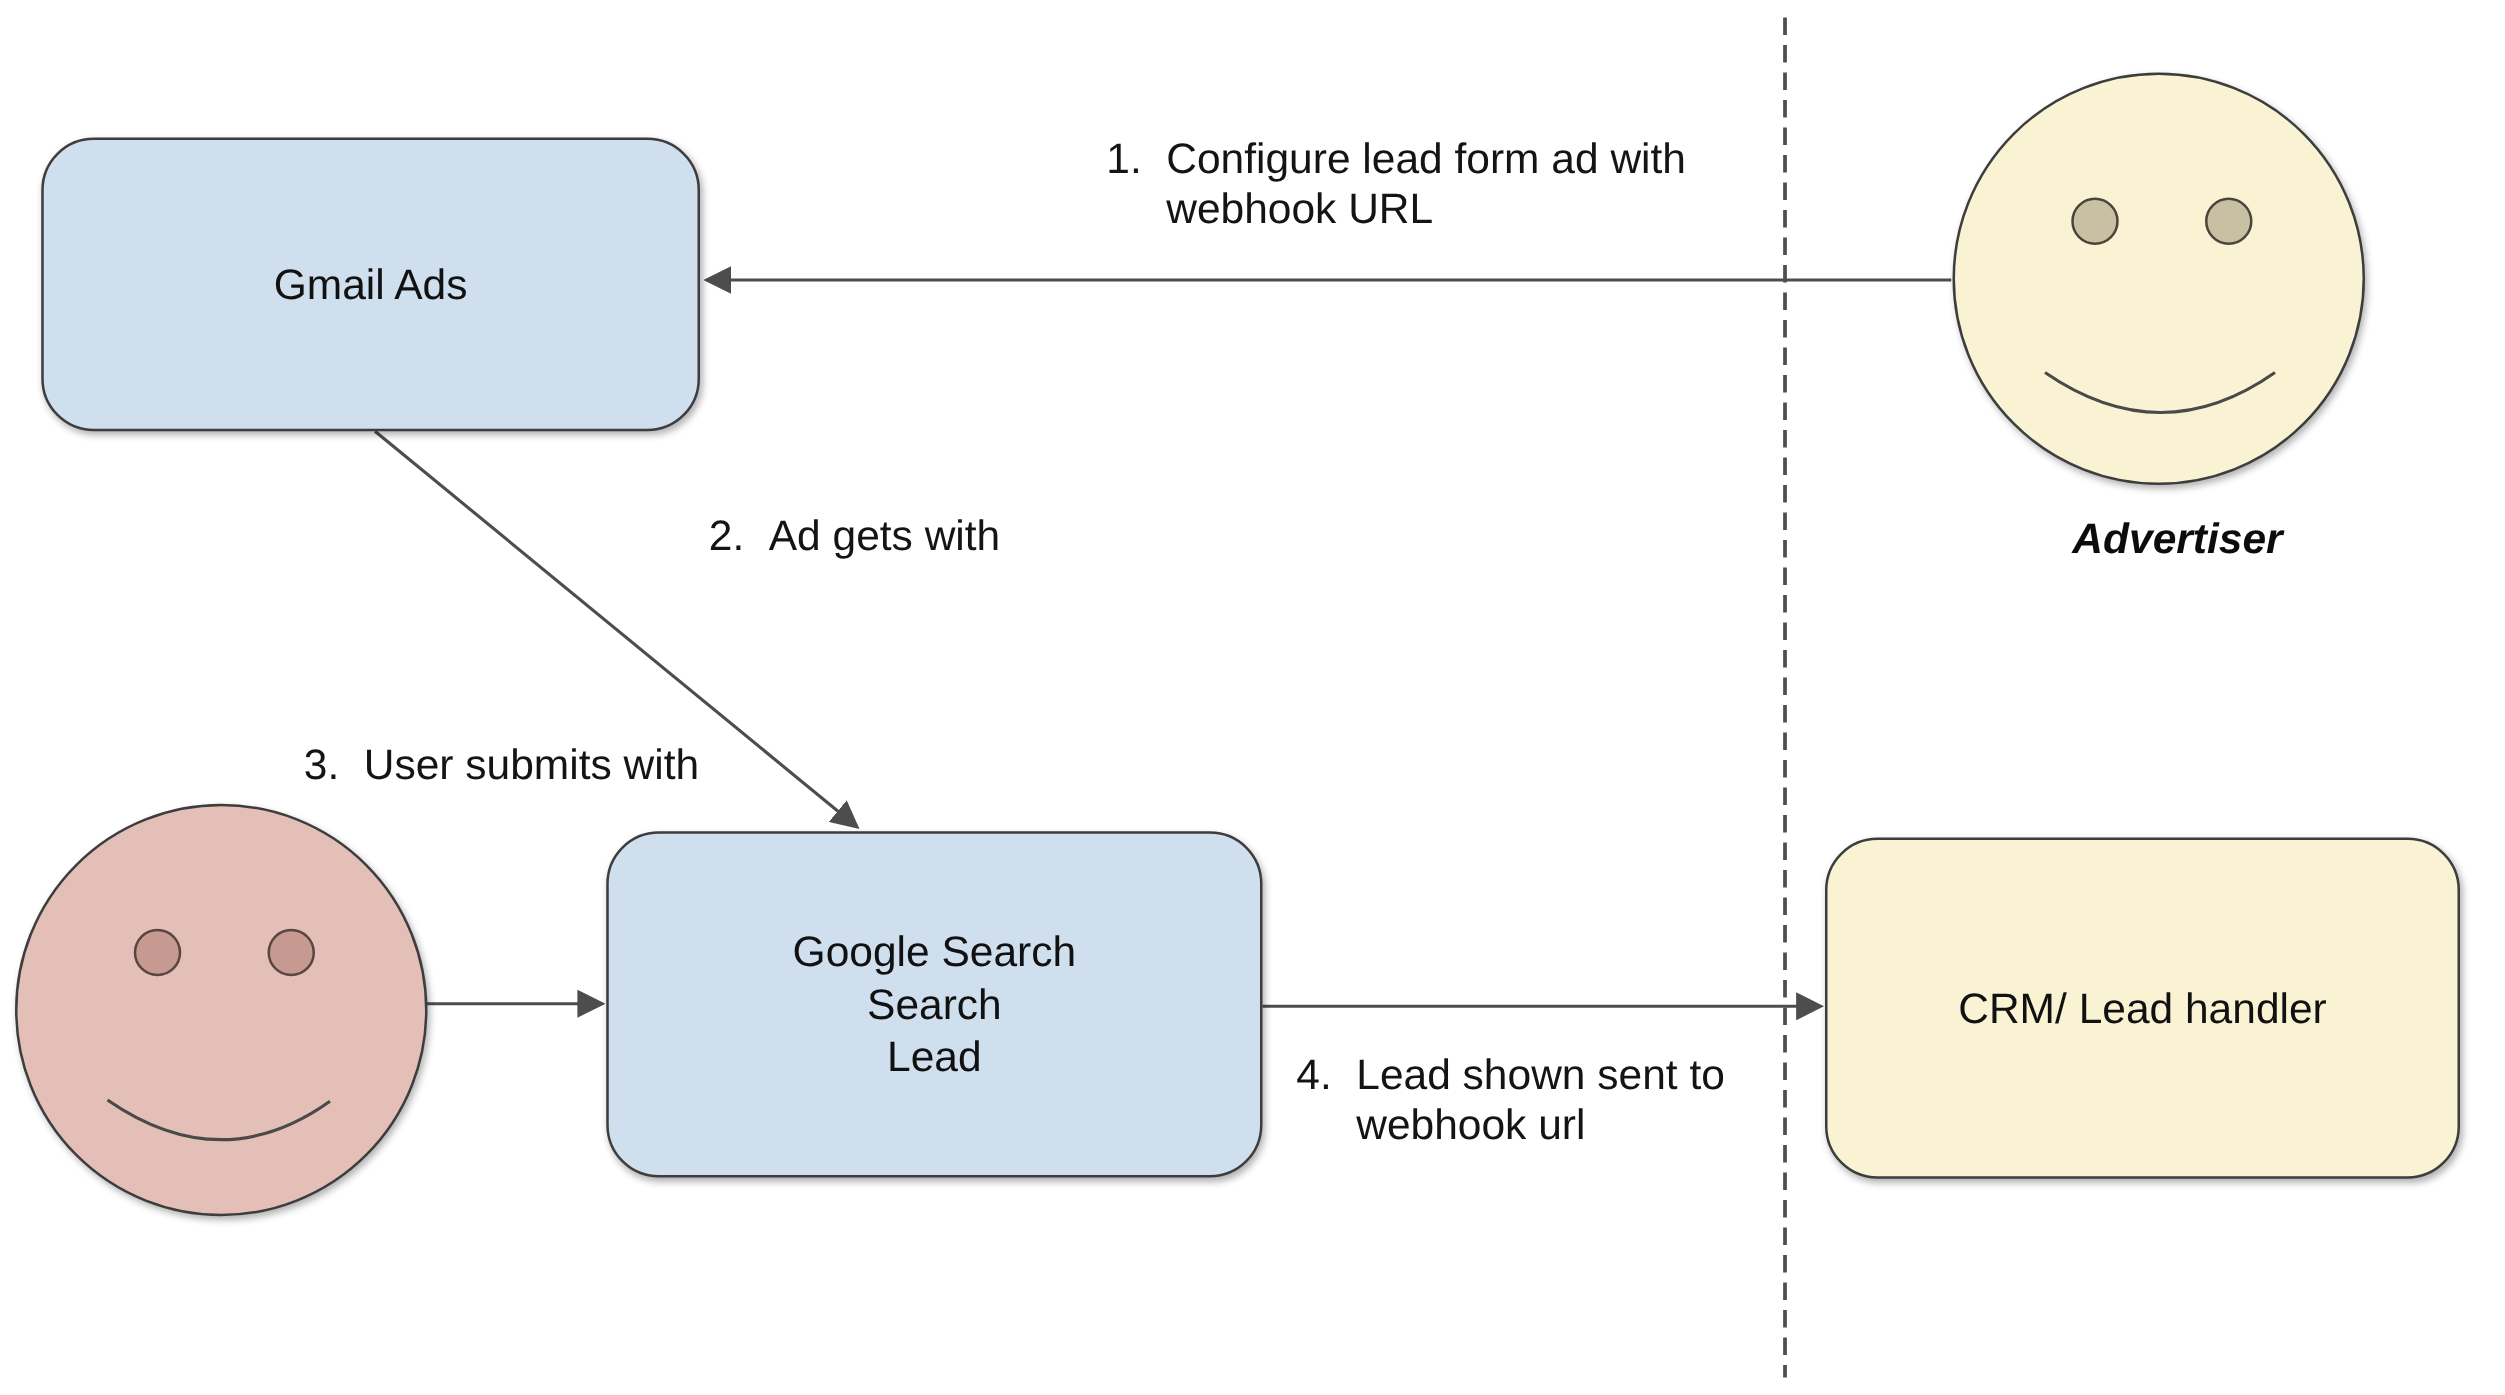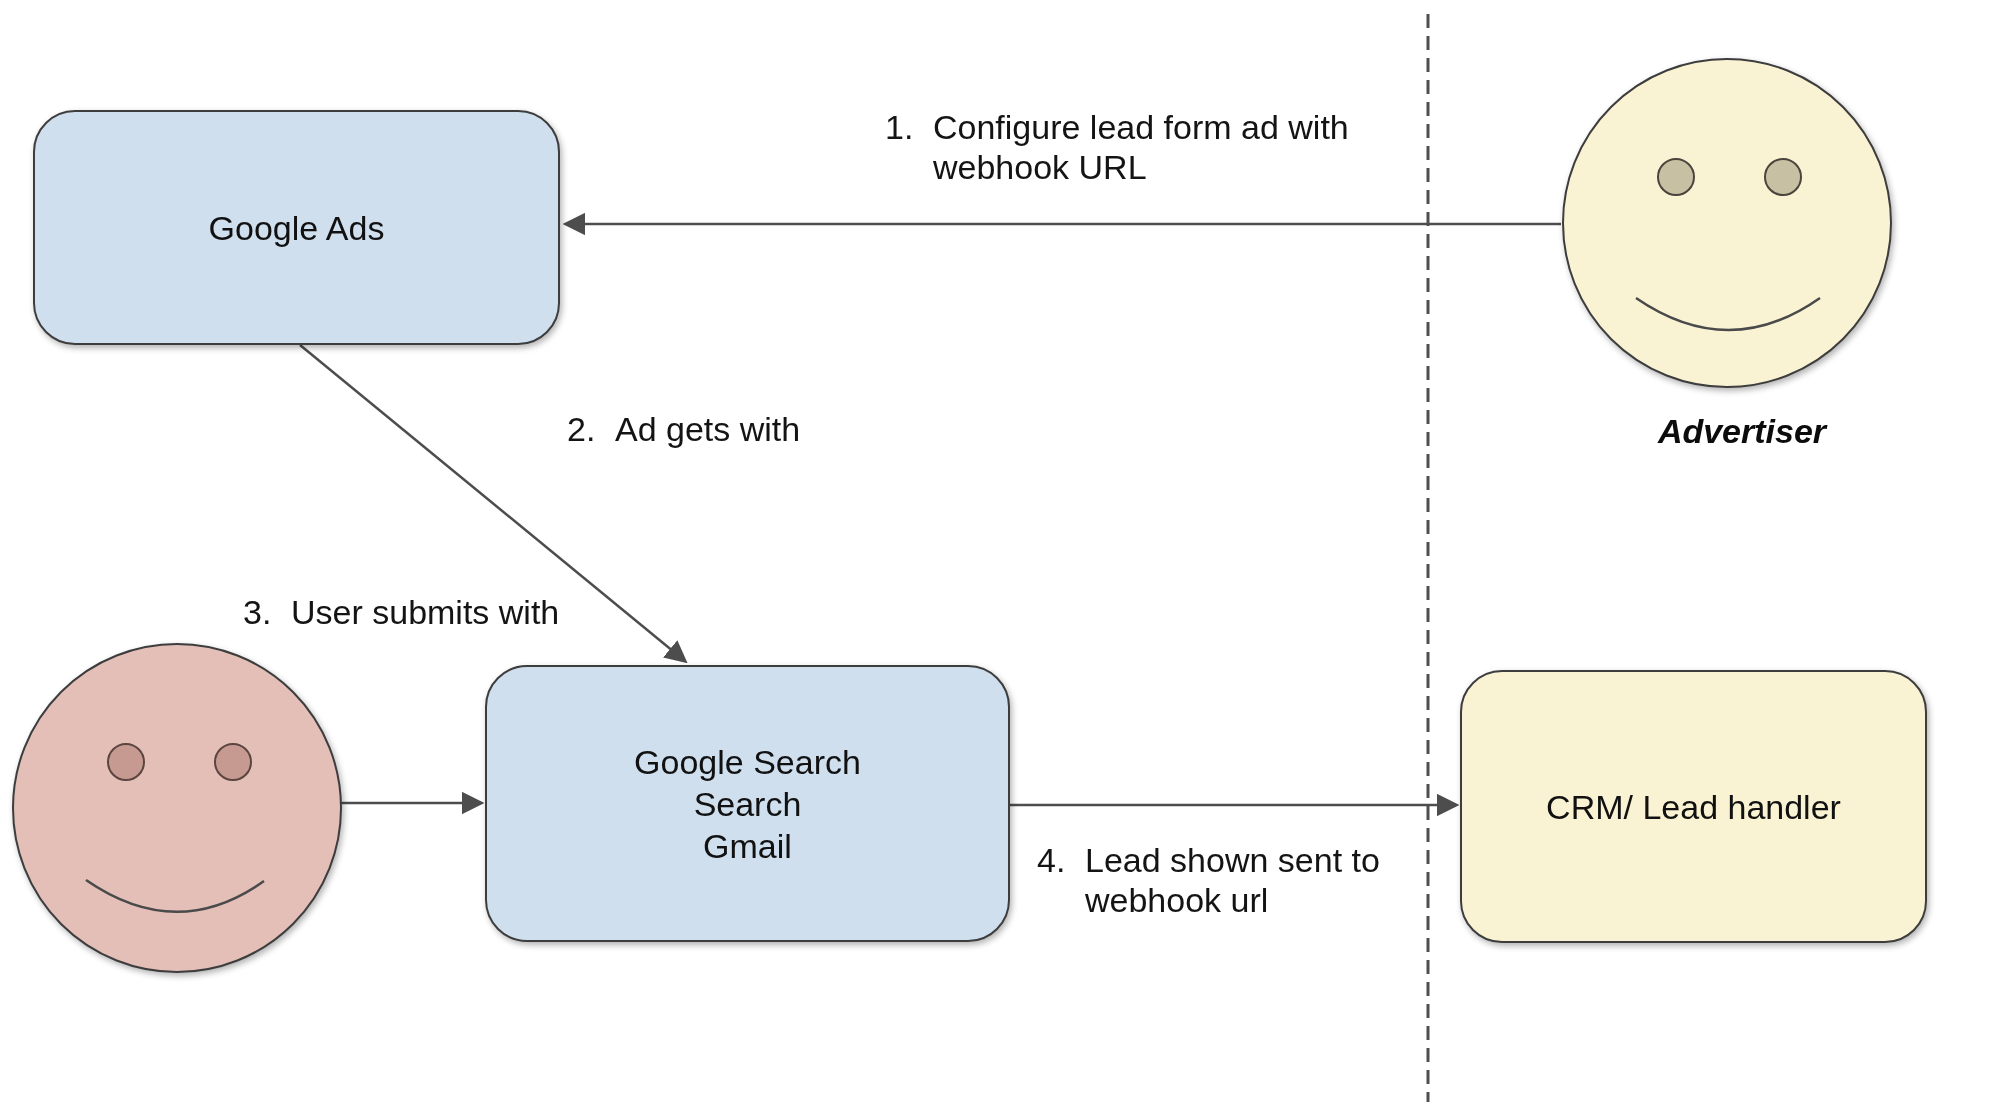--- a/index.html
+++ b/index.html
@@ -44,21 +44,21 @@
     text-align: center;
     font-size: 34px;
     line-height: 42px;
     color: var(--text);
     box-shadow: 2px 3px 6px rgba(0,0,0,0.30);
   }
   .box-blue { background: var(--box-blue); }
   .box-yellow { background: var(--box-yellow); }
   #google-ads-box   { left: 33px;   top: 110px; width: 527px; height: 235px; }
   #google-props-box { left: 485px;  top: 665px; width: 525px; height: 277px; }
-  #crm-box          { left: 1460px; top: 670px; width: 467px; height: 273px; }
+  #crm-box          { left: 1460px; top: 670px; width: 508px; height: 273px; }
   .box-label { display: block; }
 
   .face {
     position: absolute;
     width: 330px;
     height: 330px;
     border-radius: 50%;
     border: 2.5px solid var(--shape-border);
     box-shadow: 2px 3px 6px rgba(0,0,0,0.30);
   }
@@ -123,28 +123,28 @@
       </marker>
     </defs>
     <line x1="1561" y1="224" x2="566" y2="224" stroke="#4d4d4d" stroke-width="2.5" marker-end="url(#arrow)"></line>
     <line x1="300" y1="345" x2="685" y2="661" stroke="#4d4d4d" stroke-width="2.5" marker-end="url(#arrow)"></line>
     <line x1="341" y1="803" x2="481" y2="803" stroke="#4d4d4d" stroke-width="2.5" marker-end="url(#arrow)"></line>
     <line x1="1010" y1="805" x2="1456" y2="805" stroke="#4d4d4d" stroke-width="2.5" marker-end="url(#arrow)"></line>
     <line x1="1428" y1="14" x2="1428" y2="1102" stroke="#4f4f4f" stroke-width="3" stroke-dasharray="14 8"></line>
   </svg>
 
   <div id="google-ads-box" class="node-box box-blue">
-    <span class="box-label">Google Ads</span>
+    <span class="box-label">Gmail Ads</span>
   </div>
 
   <div id="google-props-box" class="node-box box-blue">
     <div>
       <span class="box-label">Google Search</span>
       <span class="box-label">Search</span>
-      <span class="box-label">Gmail</span>
+      <span class="box-label">Lead</span>
     </div>
   </div>
 
   <div id="crm-box" class="node-box box-yellow">
     <span class="box-label">CRM/ Lead handler</span>
   </div>
 
   <div id="advertiser-face" class="face">
     <div class="eye left"></div>
     <div class="eye right"></div>

